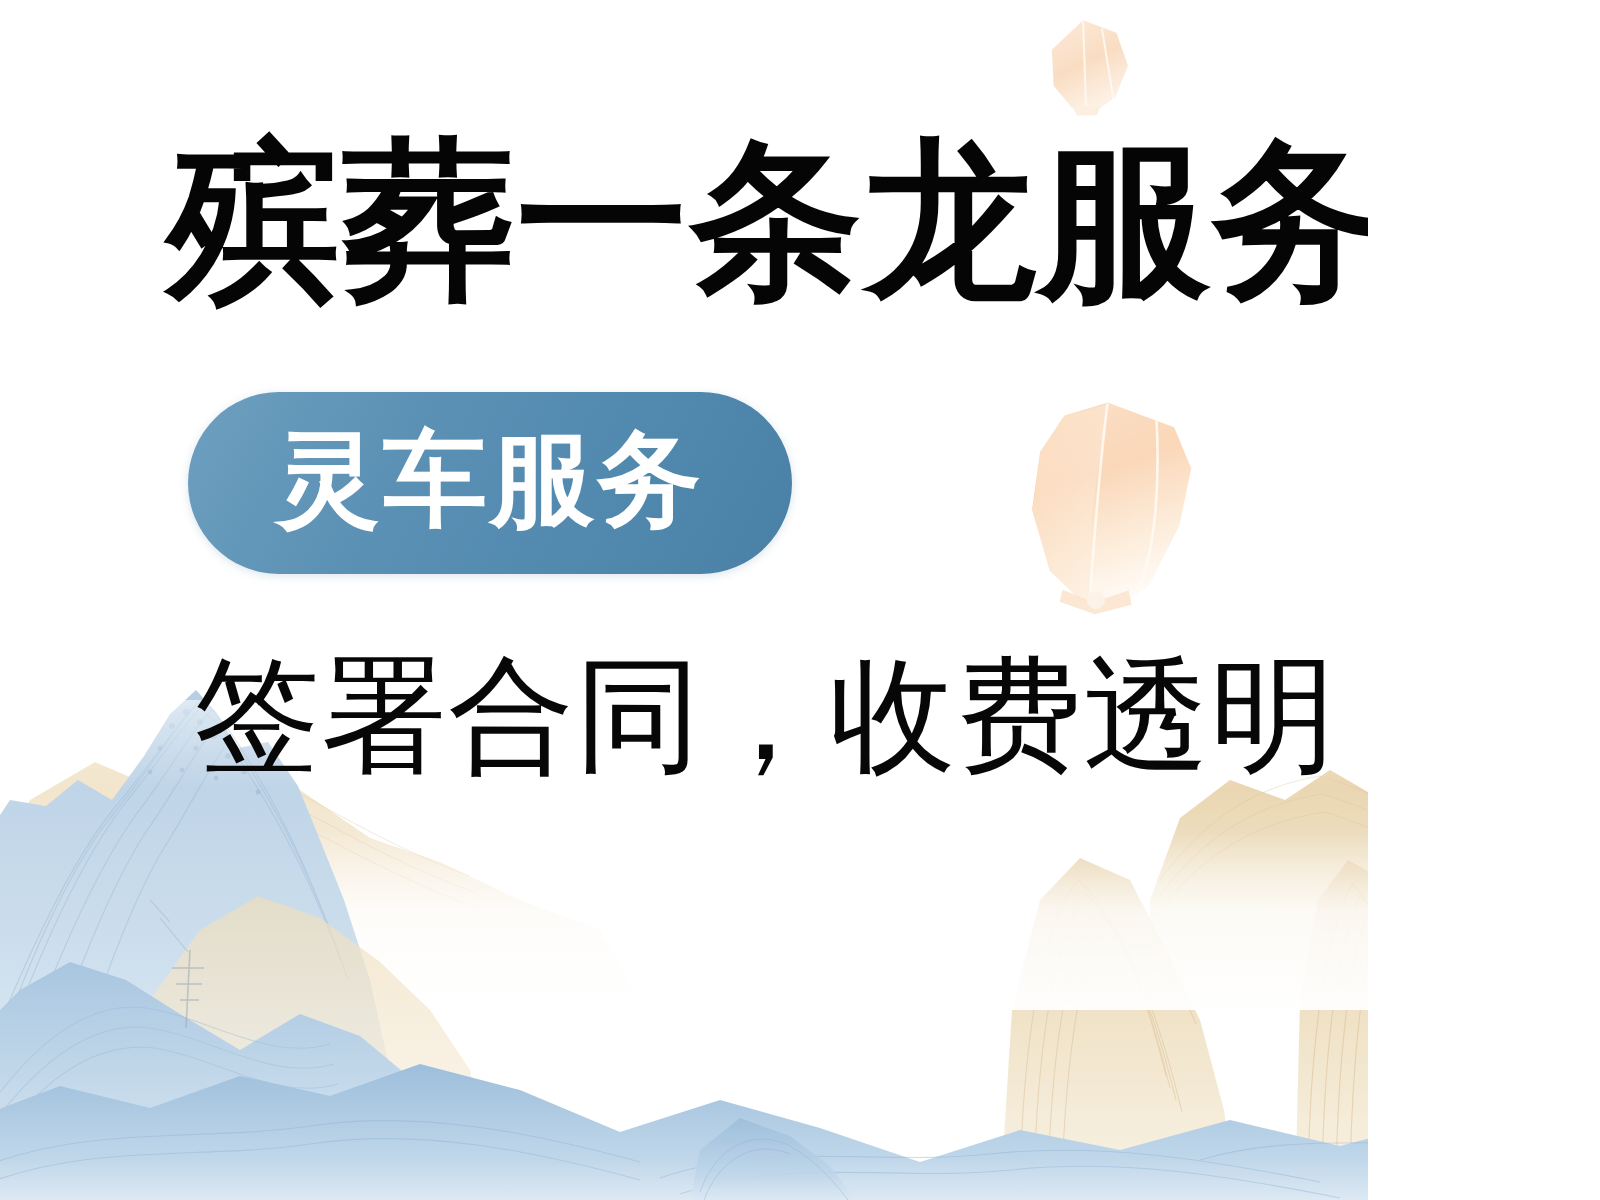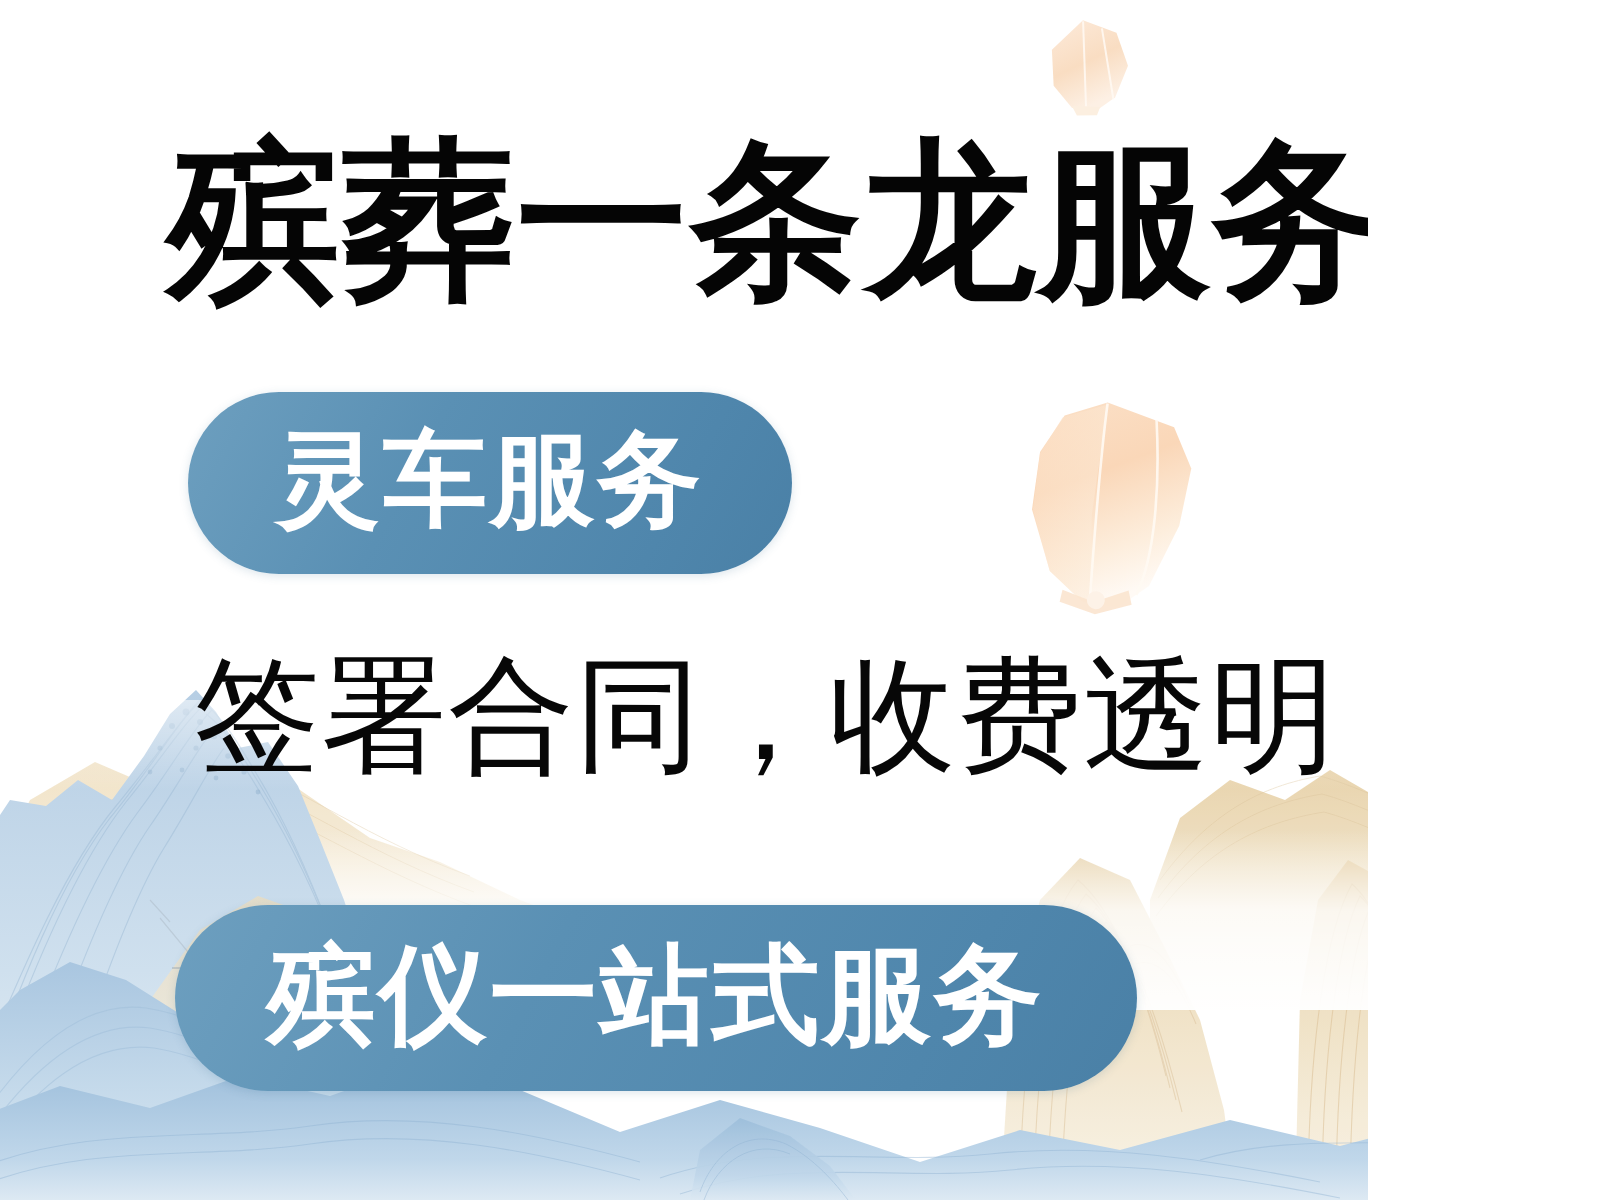--- a/index.html
+++ b/index.html
@@ -340,17 +340,14 @@
   </div>
 
   <div class="headline">殡葬一条龙服务</div>
 
   <div class="pill" id="pill-top">
     <span class="pill-label">灵车服务</span>
   </div>
 
   <div class="subline">签署合同，收费透明</div>
 
-  <div class="pill" id="pill-bottom">
-    <span class="pill-label">殡仪一站式服务</span>
-  </div>
 
 </div>
 
 </body></html>

